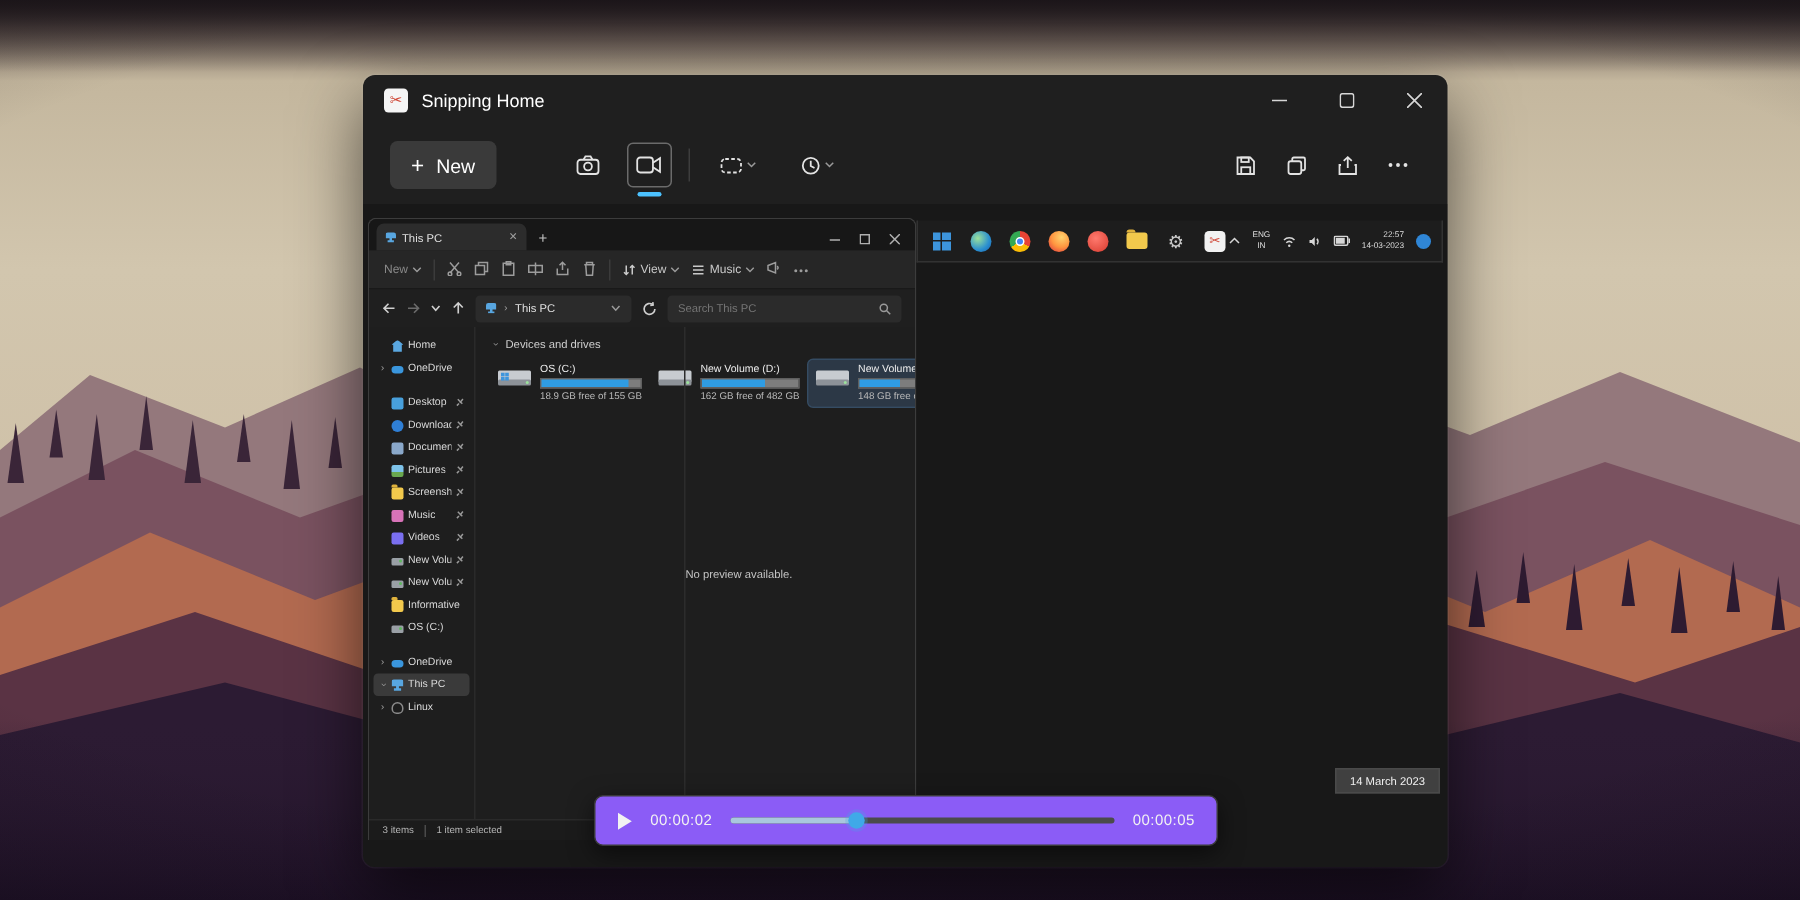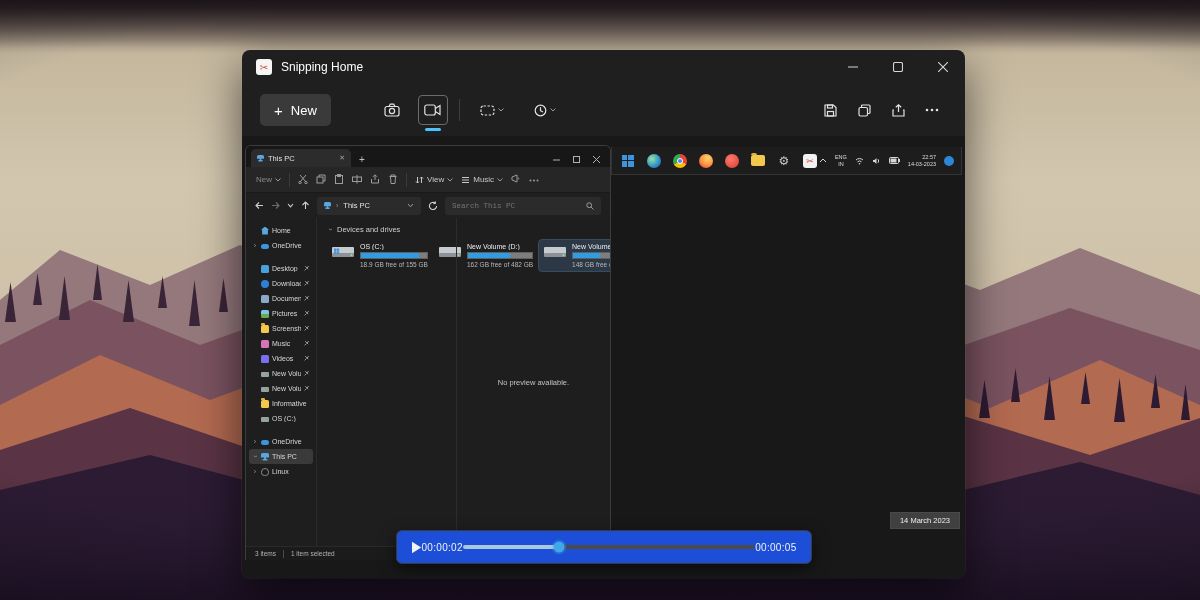--- a/index.html
+++ b/index.html
@@ -68,21 +68,21 @@
   .nav-btn{background:none;border:none;display:flex;align-items:center;cursor:pointer}
   .nav-btn svg{stroke:#cfcfcf;stroke-width:1.1;fill:none}
   .nav-btn.dim svg{stroke:#6b6b6b}
   .addr-box{flex:1;height:18px;background:#2b2b2b;border-radius:3px;display:flex;align-items:center;
     gap:5px;padding:0 7px;font-size:7.5px;color:#e0e0e0;cursor:text}
   .addr-box .crumb-sep{color:#9a9a9a;font-size:7px}
   .addr-box .addr-chev{margin-left:auto}
   .search-box{width:156px;height:18px;background:#2b2b2b;border-radius:3px;display:flex;
     align-items:center;padding:0 7px;gap:4px}
   .search-box input{flex:1;background:transparent;border:none;outline:none;color:#9a9a9a;
-    font-size:7.5px;font-family:Liberation Mono, monospace;min-width:0}
+    font-size:7.5px;font-family:Liberation Sans, sans-serif;min-width:0}
 
   .explorer-body{flex:1;display:flex;min-height:0}
   .sidebar{width:70px;padding:5px 3px;font-size:7px;color:#d8d8d8;overflow:hidden;flex:none}
   .side-item{height:15px;display:flex;align-items:center;gap:3px;padding:0 3px;border-radius:3px;cursor:pointer}
   .side-item.sel{background:#3a3a3a}
   .side-item .lbl{white-space:nowrap;overflow:hidden}
   .side-sep{height:8px}
   .chev{width:6px;flex:none;color:#9a9a9a;font-size:7px;line-height:1;display:flex;justify-content:center}
   .chev.d span{display:inline-block;transform:rotate(90deg)}
   .chev.r span{display:inline-block}
@@ -111,21 +111,21 @@
   .drive-row{display:flex;gap:2px;margin-top:6px}
   .drive-tile{width:122px;display:flex;gap:5px;padding:3px 4px;border-radius:3px;align-items:flex-start;cursor:pointer}
   .drive-tile.selected{background:rgba(98,162,228,.20);outline:1px solid rgba(98,162,228,.35)}
   .drive-info{flex:1;display:flex;flex-direction:column;gap:2px;min-width:0}
   .drive-name{font-size:7px;color:#ececec;white-space:nowrap;overflow:hidden}
   .drive-bar{height:7px;width:100%;background:#7d7d7d;border:1px solid #5f5f5f}
   .drive-fill{height:100%;background:#2f9ce3}
   .drive-free{font-size:6.5px;color:#b8b8b8;white-space:nowrap;overflow:hidden}
 
   .preview-pane{width:154px;flex:none;border-left:1px solid #2c2c2c;display:flex;
-    align-items:center;justify-content:center;font-size:7.5px;color:#c4c4c4}
+    align-items:center;justify-content:flex-start;font-size:7.5px;color:#c4c4c4}
   .status-bar{height:14px;flex:none;display:flex;align-items:center;gap:7px;padding:0 9px;
     font-size:6.5px;color:#b5b5b5;border-top:1px solid #2a2a2a;background:#1b1b1b}
   .status-div{width:1px;height:8px;background:#4a4a4a}
 
   
   .taskbar{height:28px;margin-top:2px;background:#1d1d1d;display:flex;align-items:center;
     padding:0 7px;flex:none;border:1px solid #323232;border-top:none}
   .tb-apps{display:flex;align-items:center;gap:8px}
   .tb-ic{width:18px;height:20px;display:flex;align-items:center;justify-content:center;cursor:pointer}
   .win-logo{width:12px;height:12px;display:grid;grid-template-columns:1fr 1fr;grid-template-rows:1fr 1fr;gap:1px}
@@ -144,22 +144,22 @@
   .tray svg{stroke:#d6d6d6;stroke-width:1;fill:none}
   .lang,.clock{display:flex;flex-direction:column;align-items:flex-end;line-height:1.15;font-size:5.5px}
   .lang{align-items:center}
   .notif{width:10px;height:10px;border-radius:50%;background:#2f86d6;display:flex;align-items:center;
     justify-content:center;color:#fff;font-size:6px}
   .date-flyout{position:absolute;right:2px;bottom:31px;background:#404040;border:1px solid #4a4a4a;
     color:#f0f0f0;font-size:7.5px;padding:3px 9px;white-space:nowrap}
 
   
   .player-bar{position:absolute;left:50%;transform:translateX(-50%);bottom:14px;width:416px;height:34px;
-    background:#1d4ed8;border:1px solid #3a3a3a;border-radius:6px;display:flex;align-items:center;
-    padding:0 14px;box-shadow:0 5px 16px rgba(0,0,0,.55);z-index:6}
+    background:#8b5cf6;border:1px solid #3a3a3a;border-radius:6px;display:flex;align-items:center;
+    gap:12px;padding:0 14px;box-shadow:0 5px 16px rgba(0,0,0,.55);z-index:6}
   .play-btn{background:none;border:none;cursor:pointer;display:flex;align-items:center}
   .time{color:#f2f2f2;font-size:10px;letter-spacing:.3px;white-space:nowrap}
   .slider{flex:1;height:14px;display:flex;align-items:center;position:relative;cursor:pointer}
   .track{width:100%;height:4px;border-radius:2px;background:#4b4b4b;position:relative}
   .fill{height:100%;border-radius:2px;background:#a9c7dd}
   .thumb{position:absolute;top:50%;width:11px;height:11px;border-radius:50%;background:#3fa9e8;
     transform:translate(-50%,-50%);box-shadow:0 0 0 2px rgba(63,169,232,.25)}
 </style>
 </head>
 <body>

